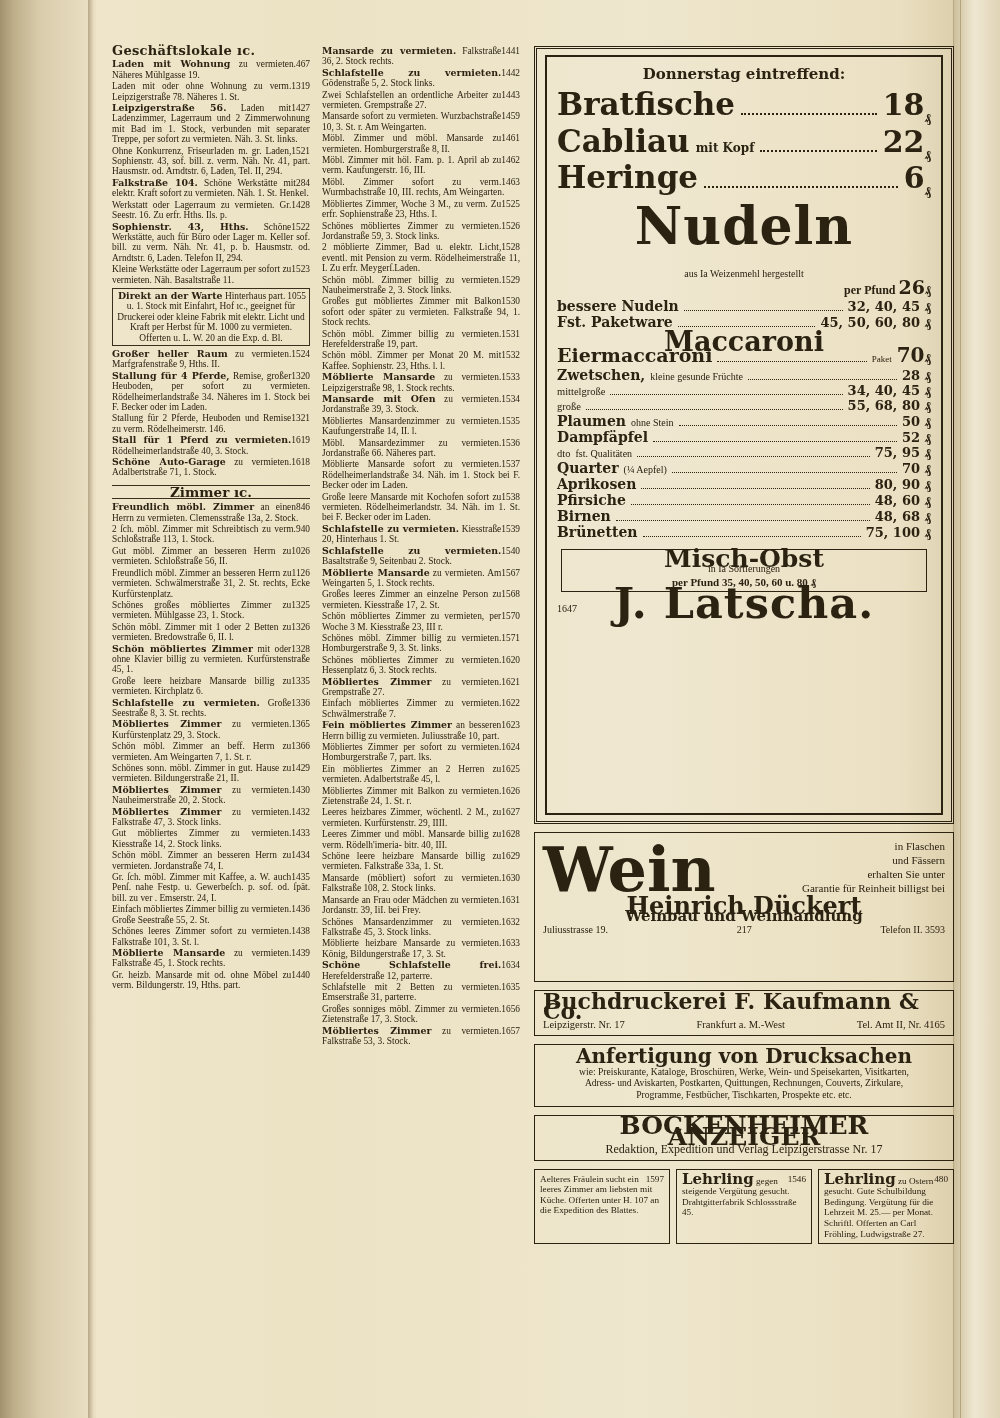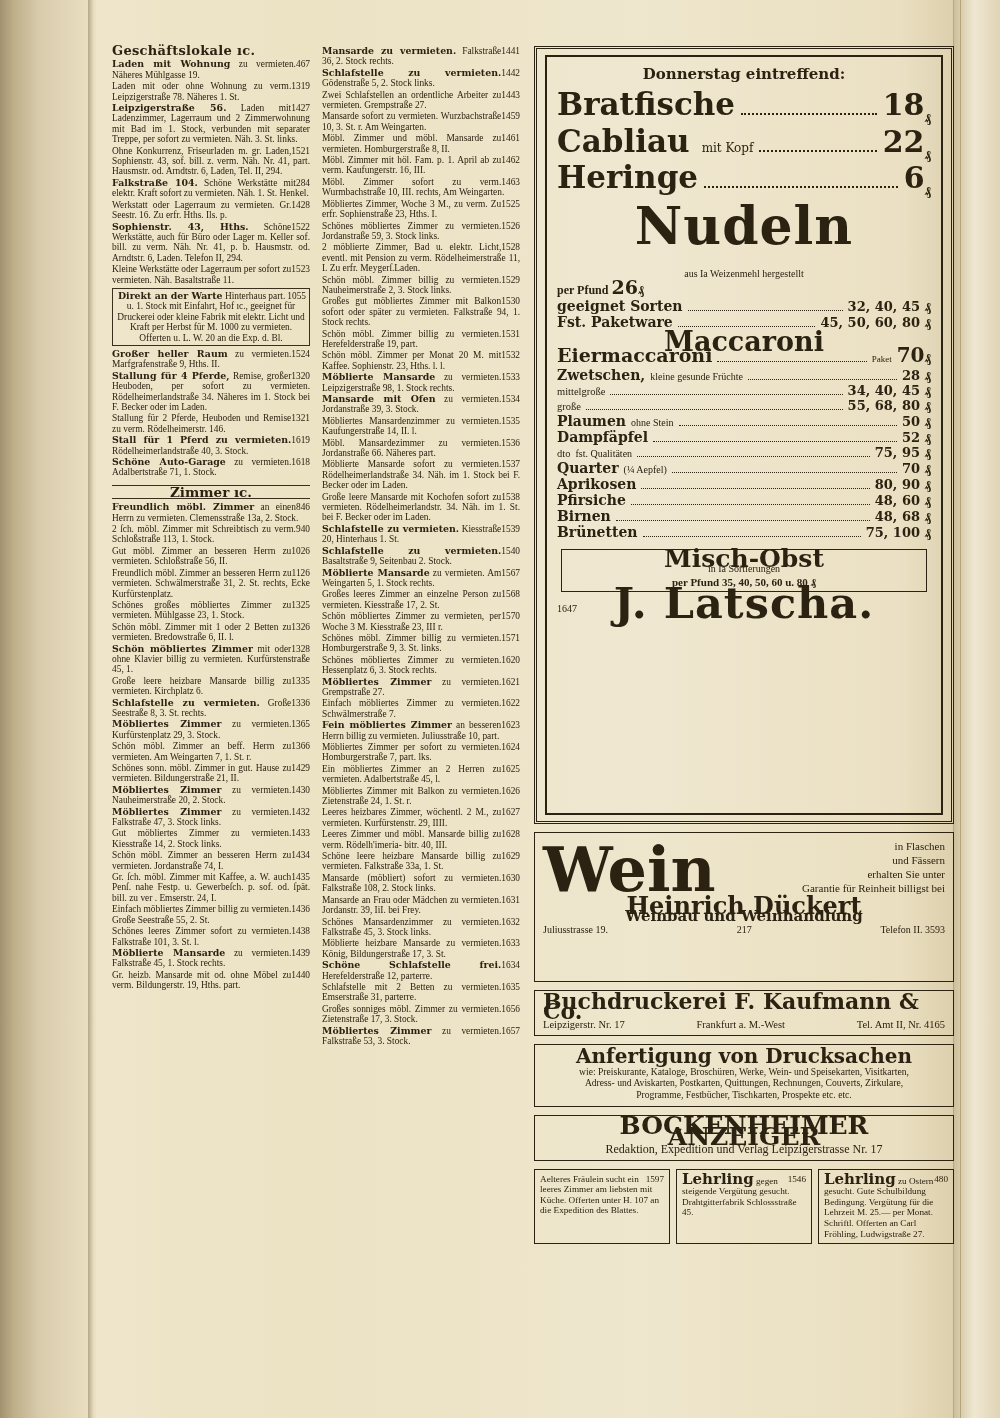--- a/index.html
+++ b/index.html
@@ -53,27 +53,27 @@
     border-top:1px solid #3a2f1c;border-bottom:1px solid #3a2f1c;padding:1px 0;
   }
 
   
   .adbox{border:3px double #2b2212;padding:6px 8px;background:rgba(255,255,255,.06);}
   .ad1{position:relative;height:760px;}
   .ad1 .inner{border:2px solid #2b2212;height:100%;padding:8px 10px;box-sizing:border-box;}
   .ad-dt{text-align:center;font-weight:bold;font-size:15px;font-family:"DejaVu Serif",serif;margin:4px 0 8px;}
   .bigitem{display:flex;align-items:baseline;font-family:"DejaVu Serif",serif;font-weight:bold;}
   .bigitem .nm{font-size:31px;line-height:34px;}
-  .bigitem .sm{font-size:12px;font-weight:normal;margin-left:12px;}
+  .bigitem .sm{font-size:12px;font-weight:bold;margin-left:6px;}
   .bigitem .dots{flex:1;border-bottom:2px dotted #2b2212;margin:0 6px 7px 6px;}
   .bigitem .pr{font-size:30px;}
   .bigitem .pr sub{font-size:13px;}
   .nudeln{text-align:center;font-family:"DejaVu Serif",serif;font-weight:bold;font-size:52px;line-height:54px;letter-spacing:1px;margin:2px 0 0;}
   .nud-sub{text-align:center;font-size:10px;margin-top:16px;}
-  .nud-pf{text-align:left;font-size:12px;font-weight:bold;margin:3px 0 6px;}
+  .nud-pf{text-align:right;font-size:12px;font-weight:bold;margin:3px 0 6px;}
   .nud-pf b{font-family:"DejaVu Serif",serif;font-size:19px;}
   .row{display:flex;align-items:baseline;font-size:13px;margin:2px 0;}
   .row .lbl{font-weight:bold;font-family:"DejaVu Serif",serif;font-size:14px;}
   .row .lbl.small{font-size:10.5px;font-weight:normal;font-family:"Liberation Serif",serif;}
   .row .dots{flex:1;border-bottom:1px dotted #2b2212;margin:0 5px 4px 5px;}
   .row .pr{font-weight:bold;font-family:"DejaVu Serif",serif;font-size:13px;white-space:nowrap;}
   .macc{text-align:center;font-family:"DejaVu Serif",serif;font-weight:bold;font-size:27px;margin:6px 0 2px;}
   .eier{font-family:"DejaVu Serif",serif;font-weight:bold;font-size:19px;}
   .mischbox{border:1.5px solid #2b2212;margin:8px 4px 4px;padding:4px 6px;text-align:center;}
   .misch-t{font-family:"DejaVu Serif",serif;font-weight:bold;font-size:25px;}
@@ -233,21 +233,21 @@
             </div>
 
           <div class="nudeln">Nudeln</div>
           <div class="nud-sub">aus Ia Weizenmehl hergestellt</div>
           <div class="nud-pf">
             <span>per Pfund</span>
             <b>26</b>₰
           </div>
           <div id="nudrows">
               <div class="row">
-                <span class="lbl">geeignet Sorten</span>
+                <span class="lbl">bessere Nudeln</span>
                 <span class="dots"></span>
                 <span class="pr">32, 40, 45 ₰</span>
               </div>
               <div class="row">
                 <span class="lbl">Fst. Paketware</span>
                 <span class="dots"></span>
                 <span class="pr">45, 50, 60, 80 ₰</span>
               </div>
             </div>
 

